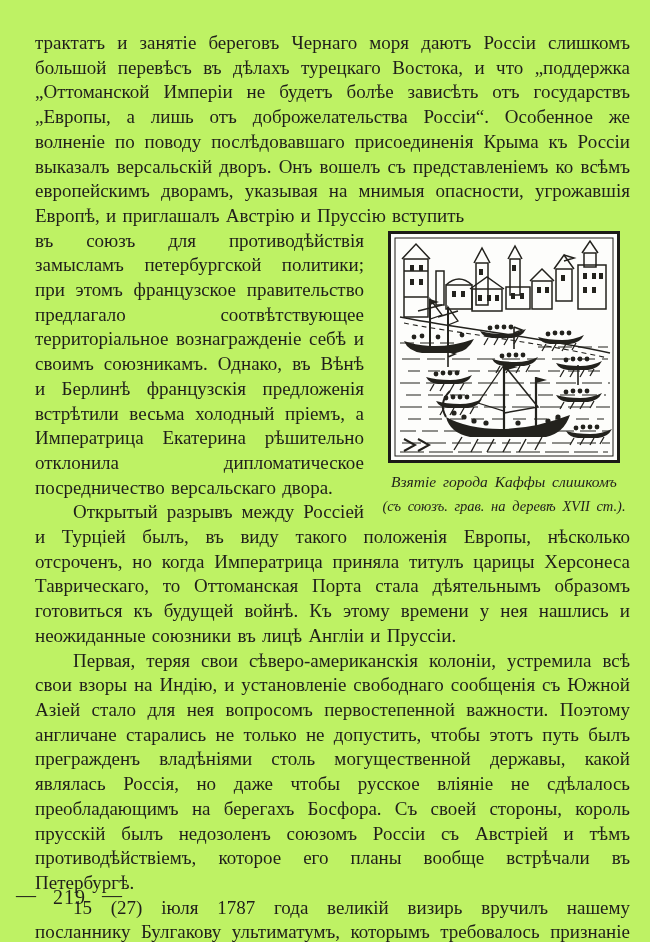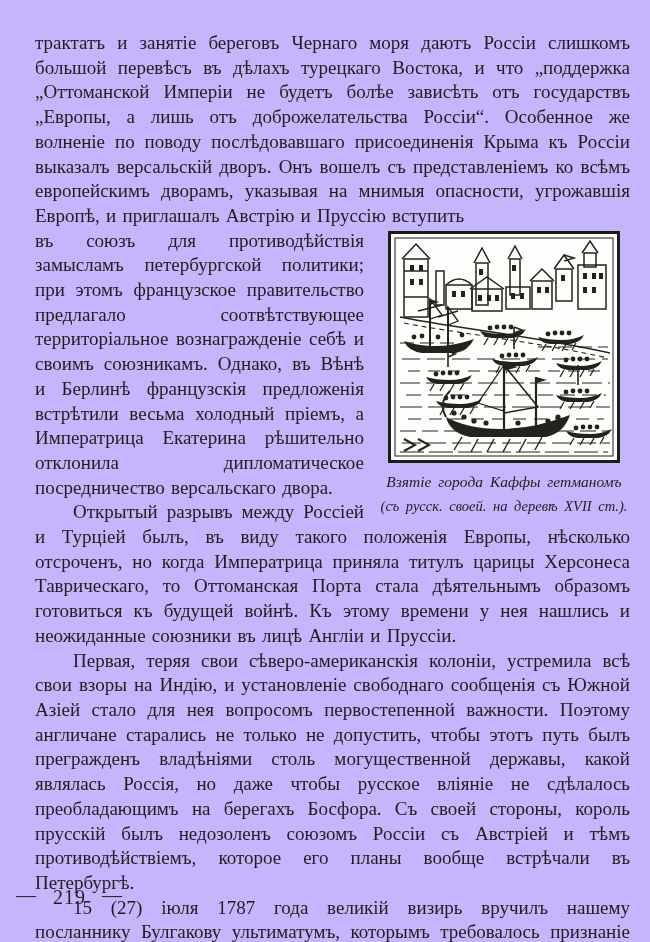--- a/index.html
+++ b/index.html
@@ -6,21 +6,21 @@
   body{
     width:650px;height:942px;
     background:#fcfcf9;
     font-family:"Liberation Serif","DejaVu Serif",serif;
     color:#201f1b;
     overflow:hidden;
   }
   .page{
     position:relative;
     width:650px;height:942px;
-    background:#c4b5fd;
+    background:#bef264;
   }
   .text-block{
     position:absolute;
     left:35px;top:31px;width:595px;
     font-size:19px;
     line-height:24.7px;
     text-align:justify;
     word-spacing:1.5px;
   }
   .text-block p{margin:0;}
@@ -185,22 +185,22 @@
           <circle cx="78" cy="42" r="2.6" fill="#23221d"></circle>
             <circle cx="108" cy="40" r="2.6" fill="#23221d"></circle>
           <circle cx="118" cy="36" r="2.6" fill="#23221d"></circle>
           <path d="M22,56 l-8,13 M38,58 l-7,13 M54,58 l-7,13 M70,58 l-7,13 M86,58 l-7,13 M102,56 l-7,13" stroke="#23221d" stroke-width="1.4" fill="none"></path>
         </g>
 
         <path d="M16,208 l11,6 -11,6 M30,208 l11,6 -11,6" stroke="#23221d" stroke-width="2" fill="none"></path>
       </svg>
 
       <figcaption>
-        <div>Взятіе города Каффы гетманомъ</div>
-        <div class="cap-line3">(съ русск. своей. на деревѣ XVII ст.).</div>
+        <div>Взятіе города Каффы слишкомъ</div>
+        <div class="cap-line3">(съ союзъ. грав. на деревѣ XVII ст.).</div>
       </figcaption>
     </figure>
 
     <p>въ союзъ для противодѣйствія замысламъ петербургской политики; при этомъ французское правительство предлагало соотвѣтствующее территоріальное вознагражденіе себѣ и своимъ союзникамъ. Однако, въ Вѣнѣ и Берлинѣ французскія предложенія встрѣтили весьма холодный пріемъ, а Императрица Екатерина рѣшительно отклонила дипломатическое посредничество версальскаго двора.</p>
     <p class="indent">Открытый разрывъ между Россіей и Турціей былъ, въ виду такого положенія Европы, нѣсколько отсроченъ, но когда Императрица приняла титулъ царицы Херсонеса Таврическаго, то Оттоманская Порта стала дѣятельнымъ образомъ готовиться къ будущей войнѣ. Къ этому времени у нея нашлись и неожиданные союзники въ лицѣ Англіи и Пруссіи.</p>
     <p class="indent">Первая, теряя свои сѣверо-американскія колоніи, устремила всѣ свои взоры на Индію, и установленіе свободнаго сообщенія съ Южной Азіей стало для нея вопросомъ первостепенной важности. Поэтому англичане старались не только не допустить, чтобы этотъ путь былъ прегражденъ владѣніями столь могущественной державы, какой являлась Россія, но даже чтобы русское вліяніе не сдѣлалось преобладающимъ на берегахъ Босфора. Съ своей стороны, король прусскій былъ недозоленъ союзомъ Россіи съ Австріей и тѣмъ противодѣйствіемъ, которое его планы вообще встрѣчали въ Петербургѣ.</p>
     <p class="indent">15 (27) іюля 1787 года великій визирь вручилъ нашему посланнику Булгакову ультиматумъ, которымъ требовалось признаніе отдавшагося подъ покровительство Россіи грузинскаго царя</p>
   </div>
 
   <div class="footer">

